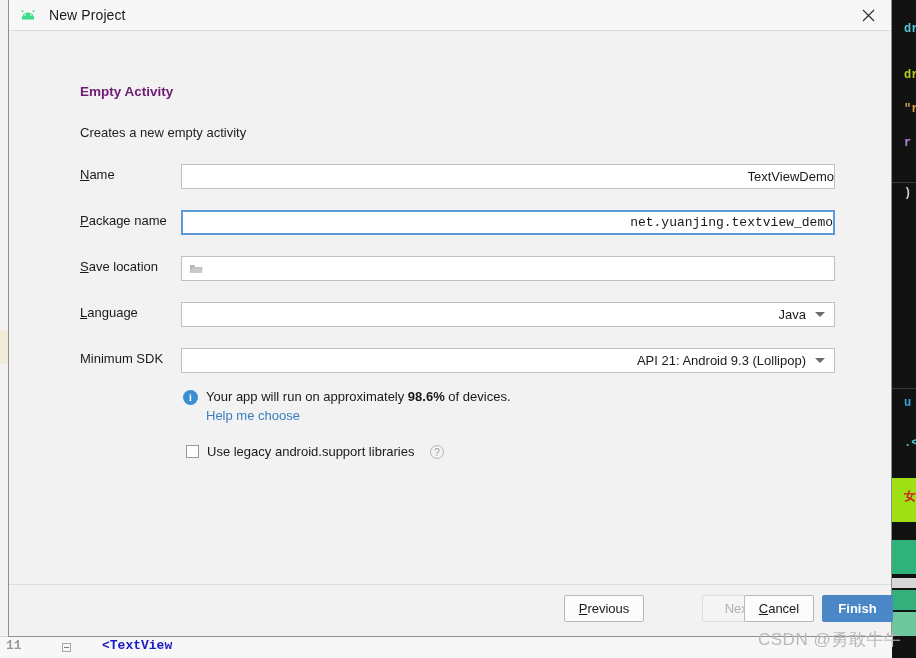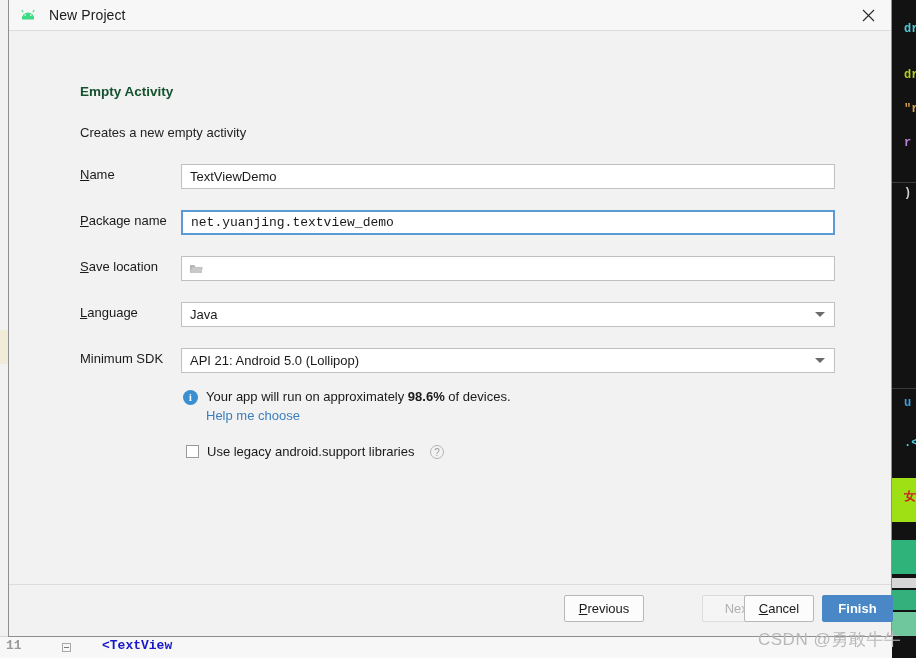--- a/index.html
+++ b/index.html
@@ -83,39 +83,39 @@
   .tb-close {
     position: absolute; right: 0; top: 0; width: 46px; height: 30px;
     display: flex; align-items: center; justify-content: center;
     color: #2a2a2a;
   }
 
   .dlg-body { flex: 1; position: relative; background: #f2f2f2; }
 
   .head-title {
     position: absolute; left: 71px; top: 53px;
-    font-size: 13.5px; font-weight: bold; color: #14532d;
+    font-size: 13.5px; font-weight: bold; color: #701a75;
   }
   .head-sub {
     position: absolute; left: 71px; top: 94px;
     font-size: 13px; color: #222;
   }
 
   
   .row { position: absolute; left: 71px; width: 755px; height: 24px; }
   .row-label {
     position: absolute; left: 0; top: 3px;
     font-size: 13px; color: #1a1a1a; white-space: nowrap;
   }
   .row-label u { text-decoration: underline; text-underline-offset: 1px; }
   .field {
     position: absolute; left: 101px; right: 0; top: 0; height: 25px;
     background: #fff;
     border: 1px solid #c0c0c0;
-    display: flex; align-items: center;
+    display: flex; align-items: center; text-align: right;
   }
   .field.focused { border: 2px solid #5b9bd5; font-family: Liberation Mono, monospace; }
   .field-val {
     flex: 1; padding-left: 8px; font-size: 13px; color: #1a1a1a;
     white-space: nowrap; overflow: hidden;
   }
   .field-icon {
     width: 28px; height: 100%;
     display: flex; align-items: center; justify-content: center;
   }
@@ -288,21 +288,21 @@
           <div class="field-val">Java</div>
           <div class="field-icon">
               <div class="caret"></div>
             </div>
         </div>
       </div>
 
       <div class="row" style="top:317px;">
         <div class="row-label">Minimum SDK</div>
         <div class="field">
-          <div class="field-val">API 21: Android 5.0 (Lollipop)</div>
+          <div class="field-val">API 21: Android 9.3 (Lollipop)</div>
           <div class="field-icon">
               <div class="caret"></div>
             </div>
         </div>
       </div>
 
       <div class="info-wrap">
         <div class="info-icon">
             <span>i</span>
           </div>

